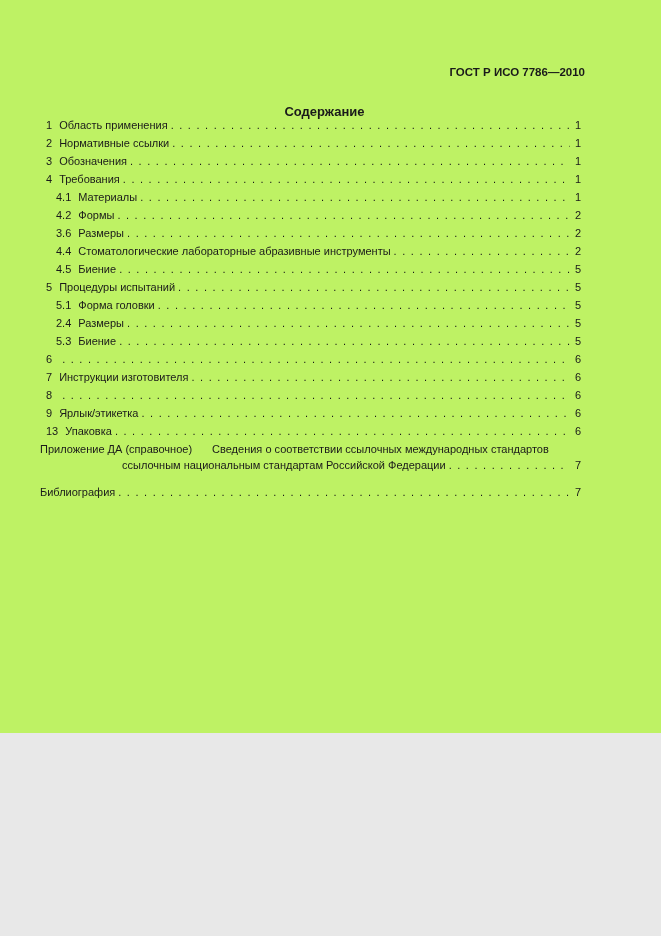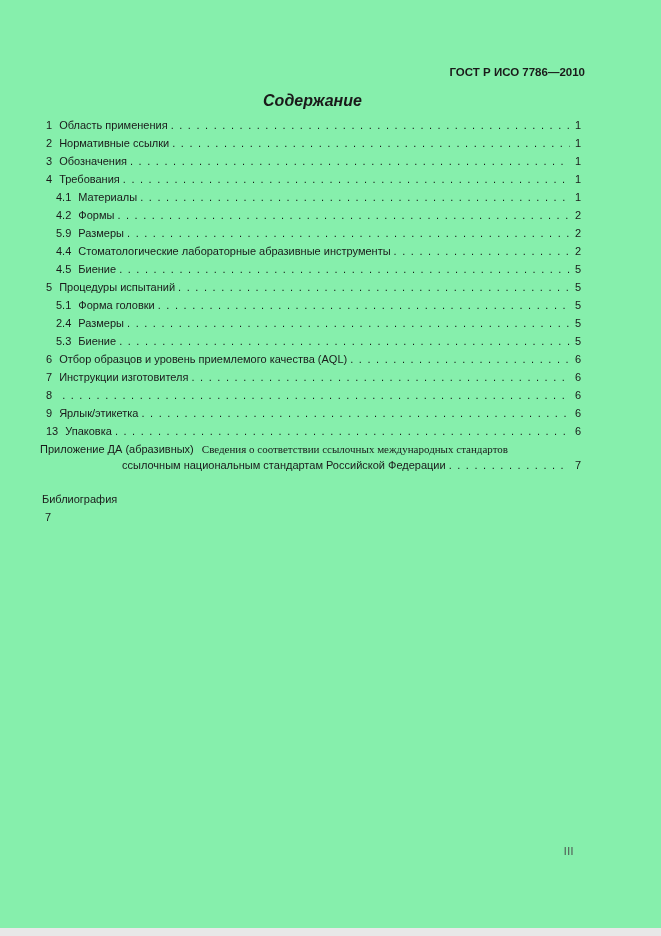--- a/index.html
+++ b/index.html
@@ -3,40 +3,39 @@
 <meta charset="utf-8">
 <style>
   html, body { margin: 0; padding: 0; }
   body {
     width: 661px; height: 936px;
     background: #e8e8e8;
     font-family: "Liberation Sans", sans-serif;
   }
   .page {
     position: relative;
-    width: 661px; height: 928px;
-    background: #86efac;
+    width: 661px; height: 733px;
+    background: #bef264;
     color: #1a1a1a;
     overflow: hidden;
   }
   .doc-header {
     position: absolute;
     top: 66px; right: 76px;
     font-size: 11.5px;
     font-weight: 700;
     white-space: nowrap;
   }
   .doc-title {
     position: absolute;
     top: 92px; left: 40px; width: 545px;
-    margin: 0;
+    margin: 12px;
     text-align: center;
-    font-size: 16px;
+    font-size: 13px;
     font-weight: 700;
-    font-style: italic;
   }
   .toc {
     position: absolute;
     top: 116px; left: 40px; width: 541px;
     font-size: 11px;
   }
   .toc-row {
     display: flex;
     align-items: baseline;
     height: 18px;
@@ -57,27 +56,27 @@
   .lead::after {
     content: ". . . . . . . . . . . . . . . . . . . . . . . . . . . . . . . . . . . . . . . . . . . . . . . . . . . . . . . . . . . . . . . . . . . . . . . . . . . . . . . . . . . . . . . .";
     word-spacing: 2.5px;
   }
   .pg {
     flex: none;
     min-width: 9px;
     text-align: right;
     margin-left: 2px;
   }
-  .app-row1 .app-title { margin-left: 8px; font-family: Liberation Serif, serif; }
+  .app-row1 .app-title { margin-left: 20px; }
   .app-row2 {
     height: 14px;
     line-height: 14px;
     padding-left: 82px;
   }
-  .bib-row { margin-top: 18px; flex-direction: column; }
+  .bib-row { margin-top: 11px; }
   .folio {
     position: absolute;
     top: 845px; right: 87px;
     font-size: 10.5px;
     color: #4a4a4a;
     letter-spacing: 0.5px;
   }
 </style>
 </head>
 <body>
@@ -121,21 +120,21 @@
     <span class="lead"></span>
     <span class="pg">1</span>
   </div>
         <div class="toc-row lvl2">
     <span class="toc-num">4.2</span>
     <span class="toc-label">Формы</span>
     <span class="lead"></span>
     <span class="pg">2</span>
   </div>
         <div class="toc-row lvl2">
-    <span class="toc-num">5.9</span>
+    <span class="toc-num">3.6</span>
     <span class="toc-label">Размеры</span>
     <span class="lead"></span>
     <span class="pg">2</span>
   </div>
         <div class="toc-row lvl2">
     <span class="toc-num">4.4</span>
     <span class="toc-label">Стоматологические лабораторные абразивные инструменты</span>
     <span class="lead"></span>
     <span class="pg">2</span>
   </div>
@@ -164,21 +163,20 @@
     <span class="pg">5</span>
   </div>
         <div class="toc-row lvl2">
     <span class="toc-num">5.3</span>
     <span class="toc-label">Биение</span>
     <span class="lead"></span>
     <span class="pg">5</span>
   </div>
         <div class="toc-row lvl1">
     <span class="toc-num">6</span>
-    <span class="toc-label">Отбор образцов и уровень приемлемого качества (AQL)</span>
     <span class="lead"></span>
     <span class="pg">6</span>
   </div>
         <div class="toc-row lvl1">
     <span class="toc-num">7</span>
     <span class="toc-label">Инструкции изготовителя</span>
     <span class="lead"></span>
     <span class="pg">6</span>
   </div>
         <div class="toc-row lvl1">
@@ -194,21 +192,21 @@
   </div>
         <div class="toc-row lvl1">
     <span class="toc-num">13</span>
     <span class="toc-label">Упаковка</span>
     <span class="lead"></span>
     <span class="pg">6</span>
   </div>
       </div>
 
     <div class="toc-row app-row1">
-      <span class="toc-label">Приложение ДА (абразивных)</span>
+      <span class="toc-label">Приложение ДА (справочное)</span>
       <span class="toc-label app-title">Сведения о соответствии ссылочных международных стандартов</span>
     </div>
 
     <div class="toc-row app-row2">
       <span class="toc-label">ссылочным национальным стандартам Российской Федерации</span>
       <span class="lead"></span>
       <span class="pg">7</span>
     </div>
 
     <div class="toc-row bib-row">

